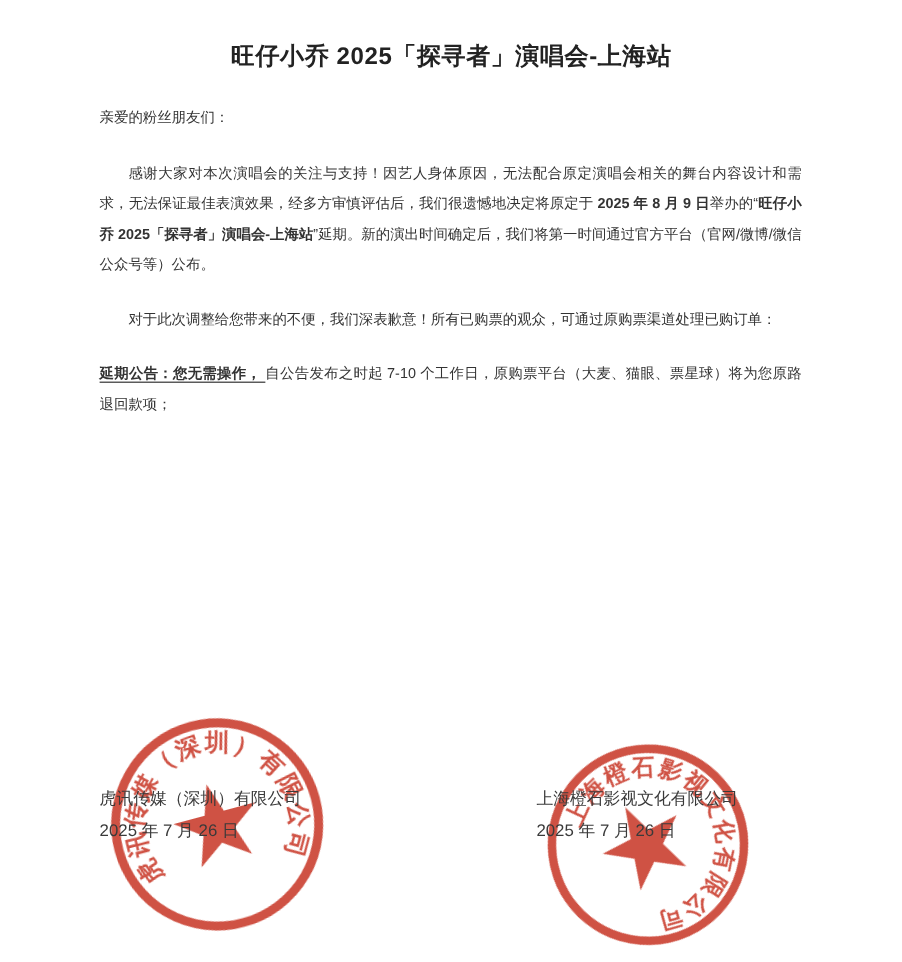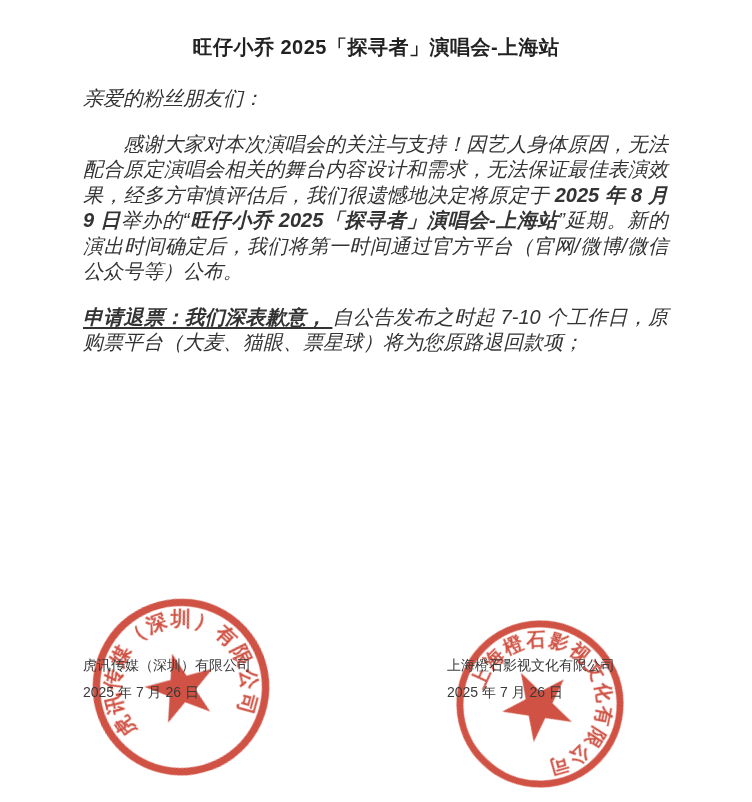--- a/index.html
+++ b/index.html
@@ -24,24 +24,23 @@
     padding-top:30px;
     text-align:center;
     font-size:20px;
     font-weight:bold;
     line-height:34px;
     color:#222;
     letter-spacing:.5px;
   }
   .content{
     padding:20px 84px 0 83px;
-    font-size:20px;
+    font-size:12px;
     line-height:25.5px;
     text-align:justify;
-    font-style:italic;
   }
   .salutation{margin-top:2px;}
   .content p{margin-top:20px;}
   .content p.indent{text-indent:2em;margin-top:20px;}
   .b{font-weight:bold;}
   .u{text-decoration:underline;text-underline-offset:3px;}
   .signatures{
     position:absolute;
     left:0;top:0;width:752px;height:802px;
     pointer-events:none;
@@ -86,21 +85,22 @@
 
 <div class="page">
 
   <div class="doc-title">
     <div>旺仔小乔 2025「探寻者」演唱会-上海站</div>
   </div>
 
   <div class="content">
     <div class="salutation">亲爱的粉丝朋友们：</div>
     <p class="indent"><span>感谢大家对本次演唱会的关注与支持！因艺人身体原因，无法配合原定演唱会相关的舞台内容设计和需求，无法保证最佳表演效果，经多方审慎评估后，我们很遗憾地决定将原定于 </span><span class="b">2025 年 8 月 9 日</span><span>举办的“</span><span class="b">旺仔小乔 2025「探寻者」演唱会-上海站</span><span>”延期。新的演出时间确定后，我们将第一时间通过官方平台（官网/微博/微信公众号等）公布。</span></p>
-    <p><span class="b u">申请退票：我们深表歉意， </span><span>自公告发布之时起 7-10 个工作日，原购票平台（大麦、猫眼、票星球）将为您原路退回款项；</span></p>
+    <p class="indent"><span>对于此次调整给您带来的不便，我们深表歉意！所有已购票的观众，可通过原购票渠道处理已购订单：</span></p>
+    <p><span class="b u">延期公告：您无需操作， </span><span>自公告发布之时起 7-10 个工作日，原购票平台（大麦、猫眼、票星球）将为您原路退回款项；</span></p>
   </div>
 
   <div class="signatures">
 
     <svg class="seal seal-left" viewBox="0 0 200 200" aria-hidden="true">
       <defs>
         <path id="arcL" d="M 100,100 m -66,0 a 66,66 0 1,1 132,0 a 66,66 0 1,1 -132,0"></path>
       </defs>
       <circle class="ring" cx="100" cy="100" r="91" stroke-width="8"></circle>
       <polygon class="star" points="100,63 108.9,89.7 137.8,89.7 114.5,106.6 123.4,133.5 100,117 76.6,133.5 85.5,106.6 62.2,89.7 91.1,89.7"></polygon>

